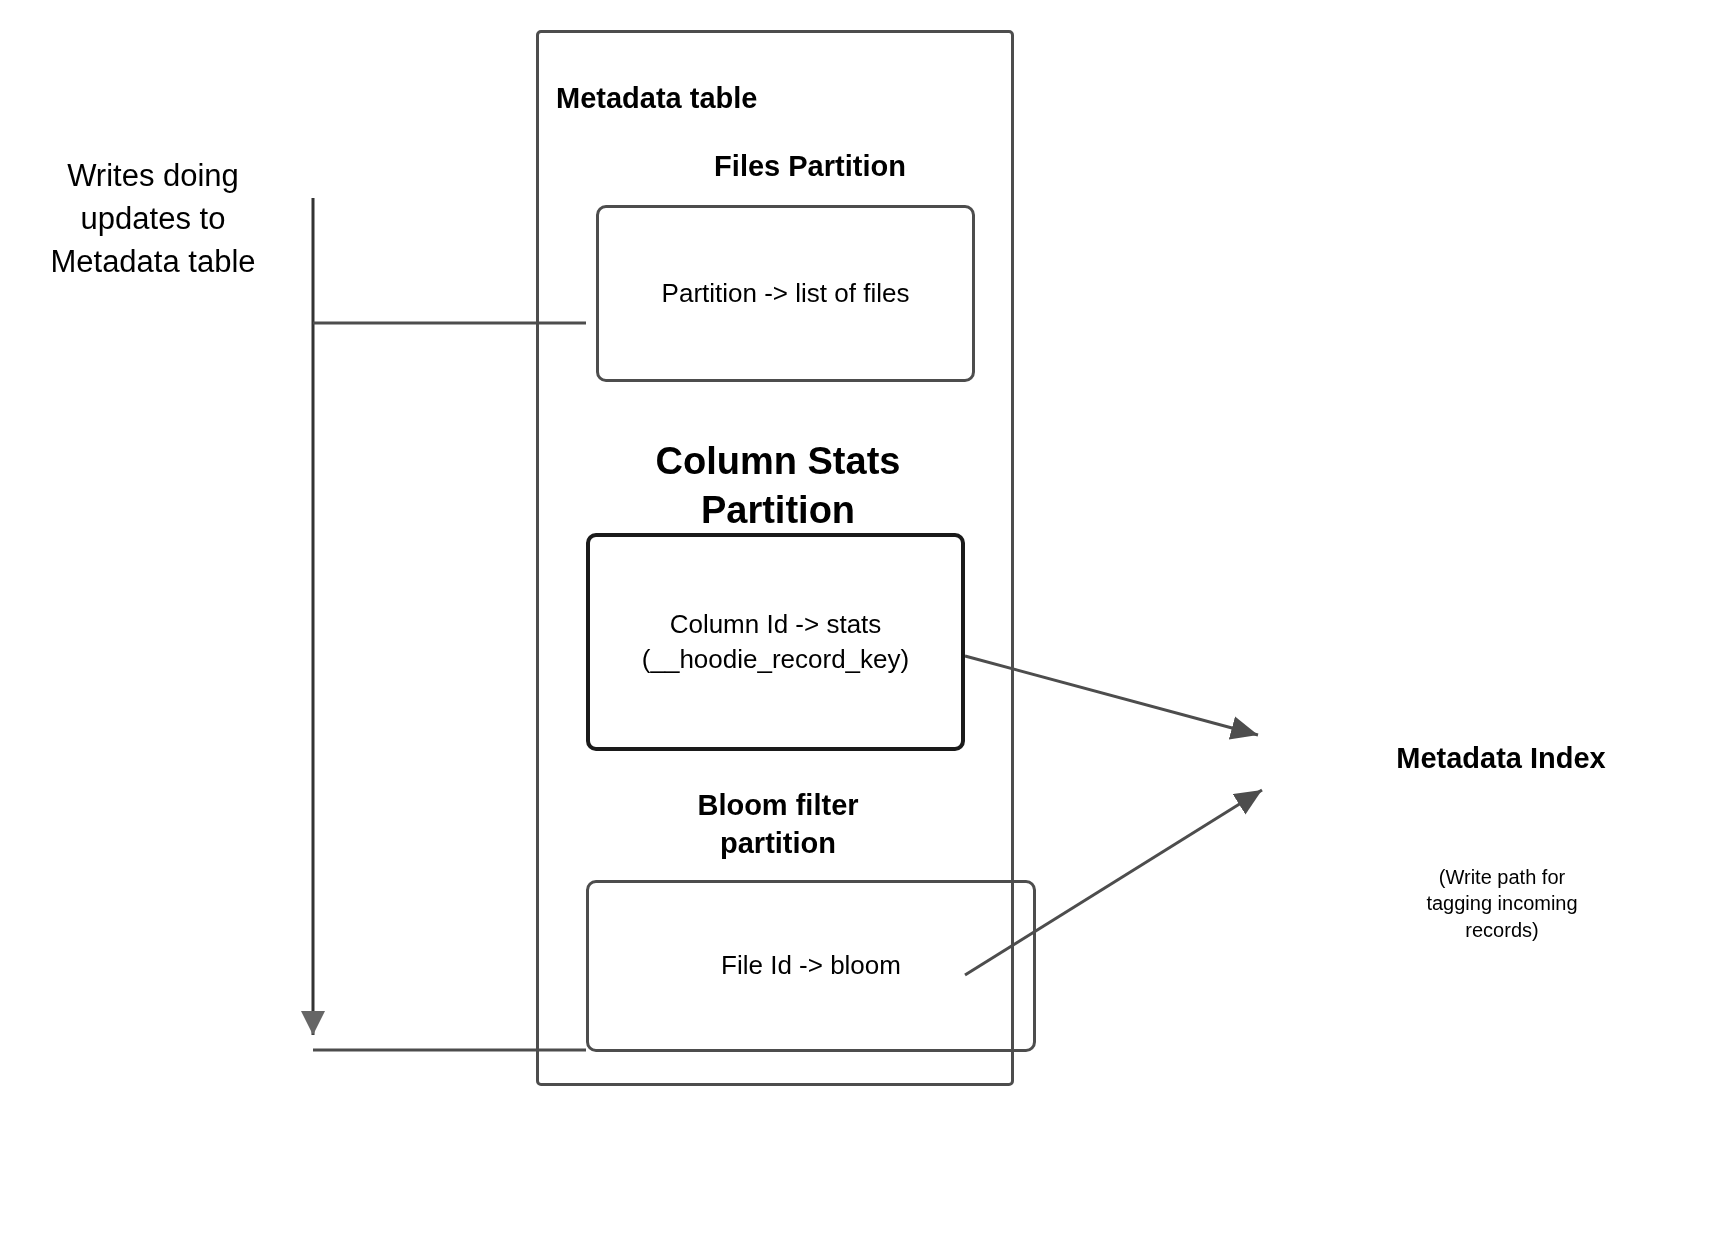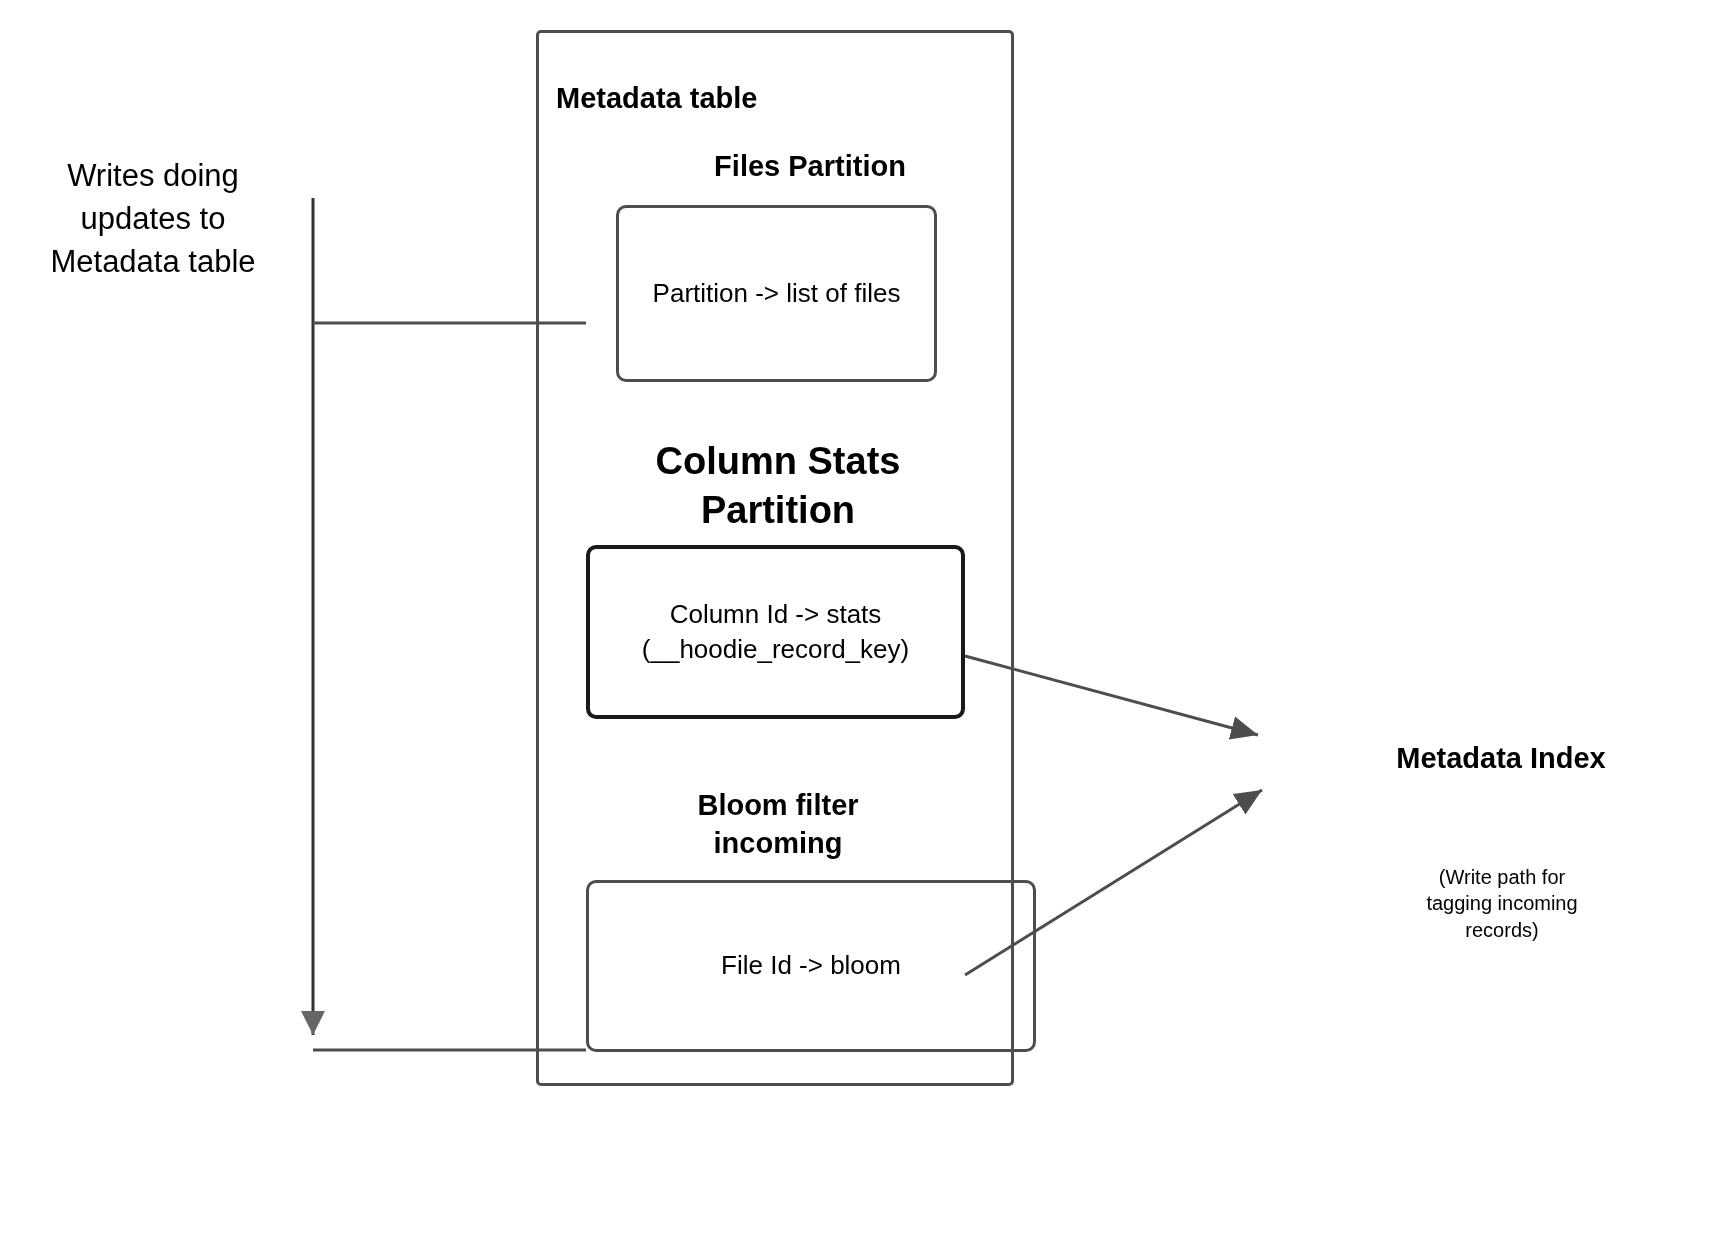--- a/index.html
+++ b/index.html
@@ -99,33 +99,32 @@
     justify-content: center;
   }
   .pbox .pbox-text {
     text-align: center;
     font-size: 26px;
     line-height: 1.35;
     white-space: pre-line;
     color: #000;
   }
   #files-partition-box {
-    left: 616px;
+    left: 596px;
     top: 205px;
-    width: 321px;
+    width: 379px;
     height: 177px;
   }
   #column-stats-box {
     left: 586px;
     top: 533px;
     width: 379px;
-    height: 174px;
+    height: 218px;
     border-color: #1a1a1a;
     border-width: 4px;
-    margin-top: 12px;
   }
   #bloom-filter-box {
     left: 586px;
     top: 880px;
     width: 450px;
     height: 172px;
   }
 
   
   #metadata-index-title {
@@ -190,21 +189,21 @@
 
   <div class="txt bold" id="column-stats-title">Column Stats
 Partition</div>
 
   <div class="pbox" id="column-stats-box">
     <span class="pbox-text">Column Id  -&gt; stats
 (__hoodie_record_key)</span>
   </div>
 
   <div class="txt bold" id="bloom-filter-title">Bloom filter
-incoming</div>
+partition</div>
 
   <div class="pbox" id="bloom-filter-box">
     <span class="pbox-text">File Id -&gt; bloom</span>
   </div>
 
   <div class="txt bold" id="metadata-index-title">Metadata Index</div>
 
   <div class="txt" id="metadata-index-note">(Write path for
 tagging incoming
 records)</div>

